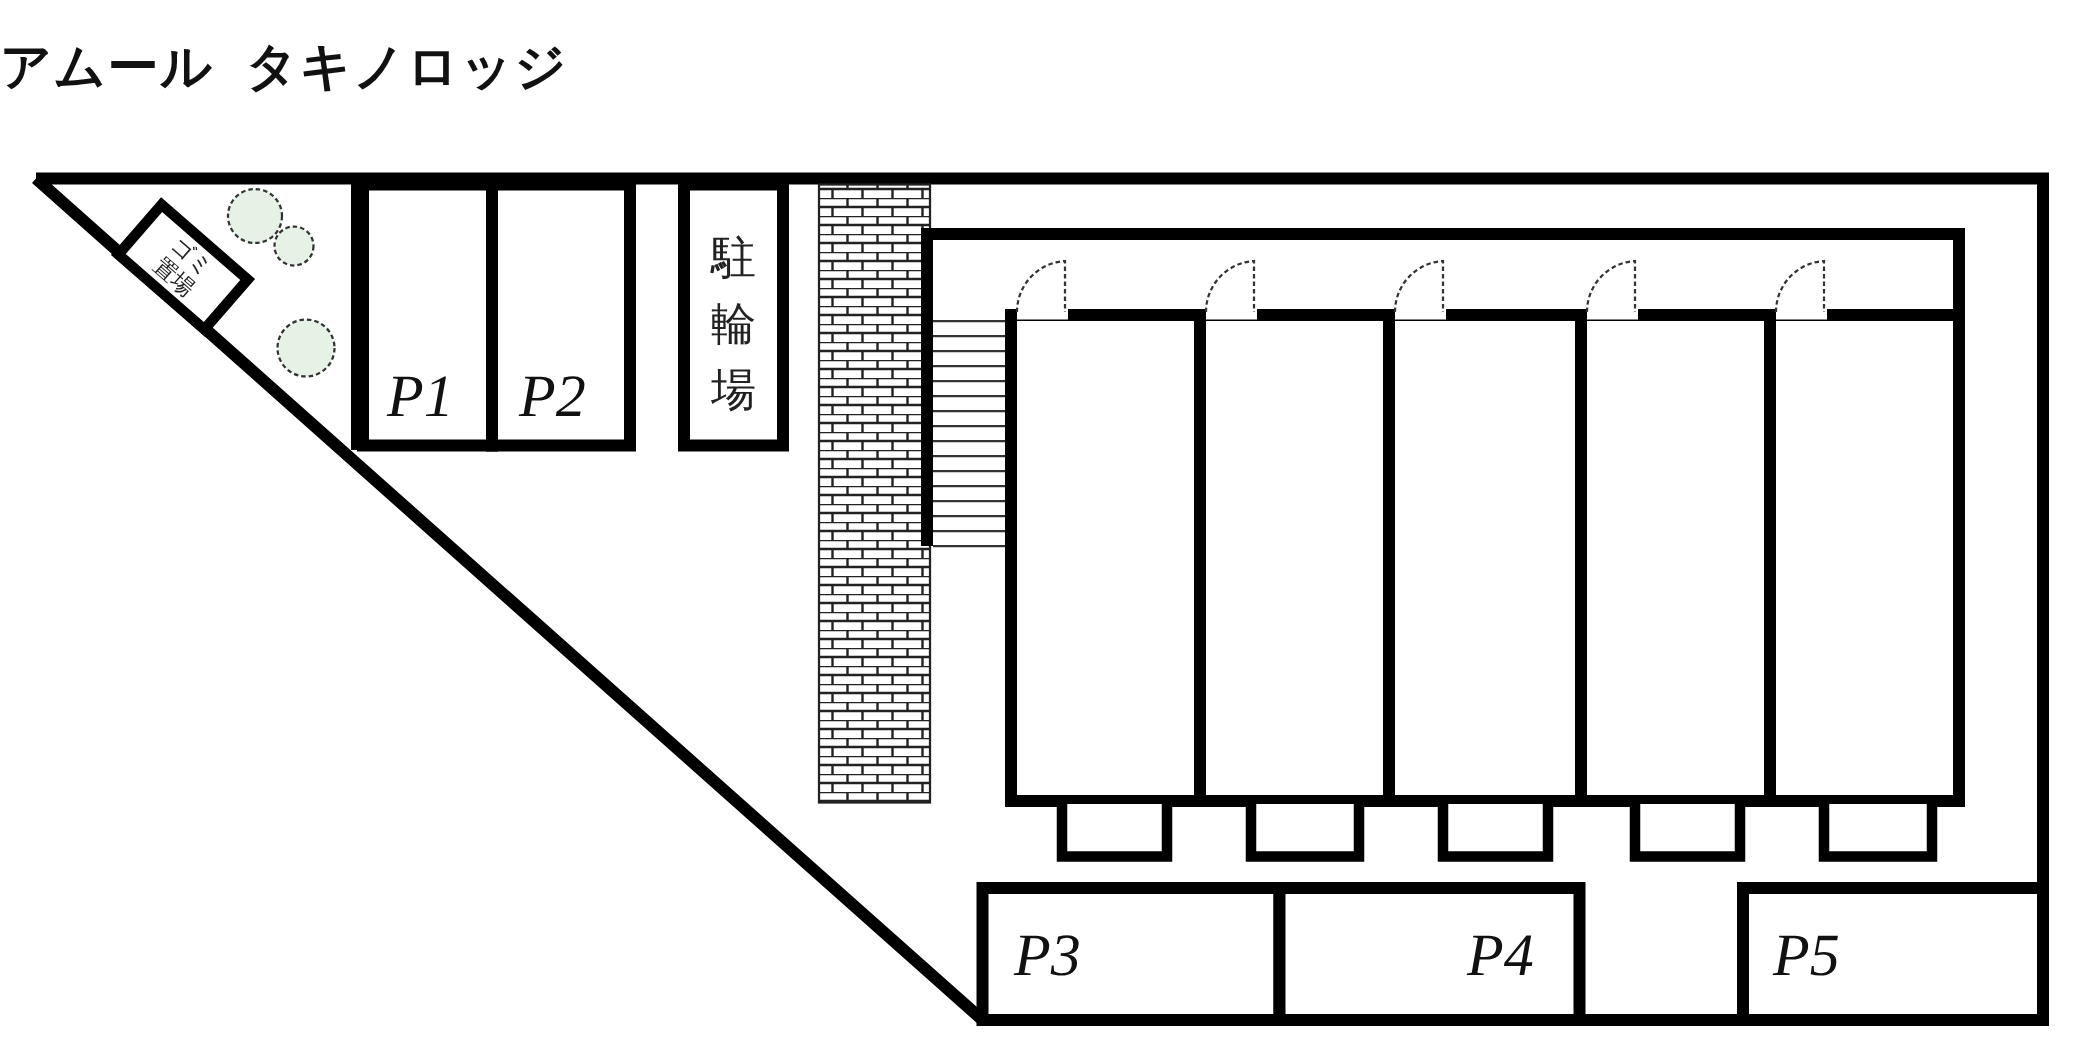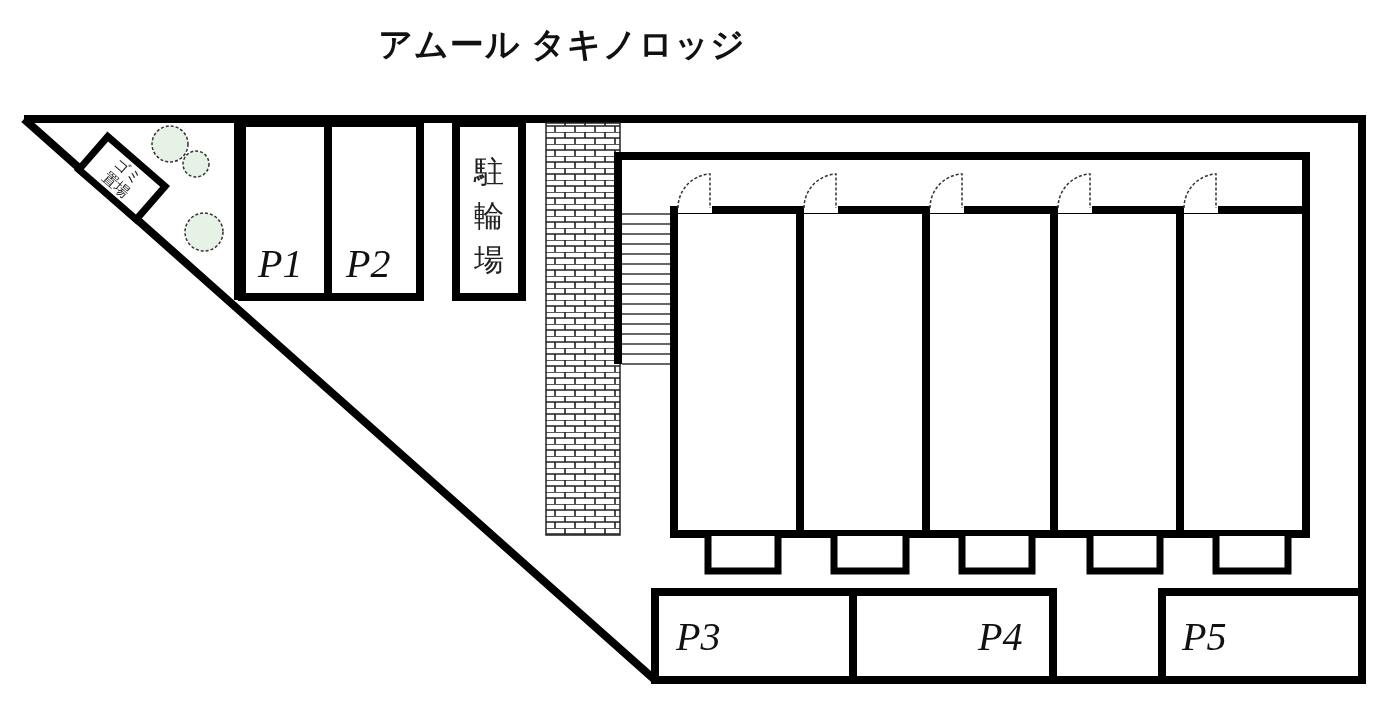--- a/index.html
+++ b/index.html
@@ -1,17 +1,17 @@
 <!DOCTYPE html>
 <html><head>
 <meta charset="utf-8">
 <style>
   html, body { margin:0; padding:0; background:#ffffff; }
   body { width:1390px; height:702px; position:relative; overflow:hidden; font-family:"DejaVu Sans", sans-serif; }
-  .title { position:absolute; left:0; top:22px; width:1124px; text-align:center; font-size:34px; font-weight:bold; color:#111; letter-spacing:1px; font-family:Liberation Sans, sans-serif; }
+  .title { position:absolute; left:0; top:22px; width:1124px; text-align:left; font-size:34px; font-weight:bold; color:#111; letter-spacing:1px; font-family:Liberation Mono, monospace; }
   svg { position:absolute; left:0; top:0; }
   .plabel { font-family:"Liberation Serif", serif; font-style:italic; font-size:40px; fill:#111; }
   .vlabel { font-family:"DejaVu Sans", sans-serif; font-size:30px; fill:#222; }
   .glabel { font-family:"DejaVu Sans", sans-serif; font-size:15px; fill:#222; }
 </style>
 </head>
 <body>
 
 <div class="title">アムール タキノロッジ</div>
 

